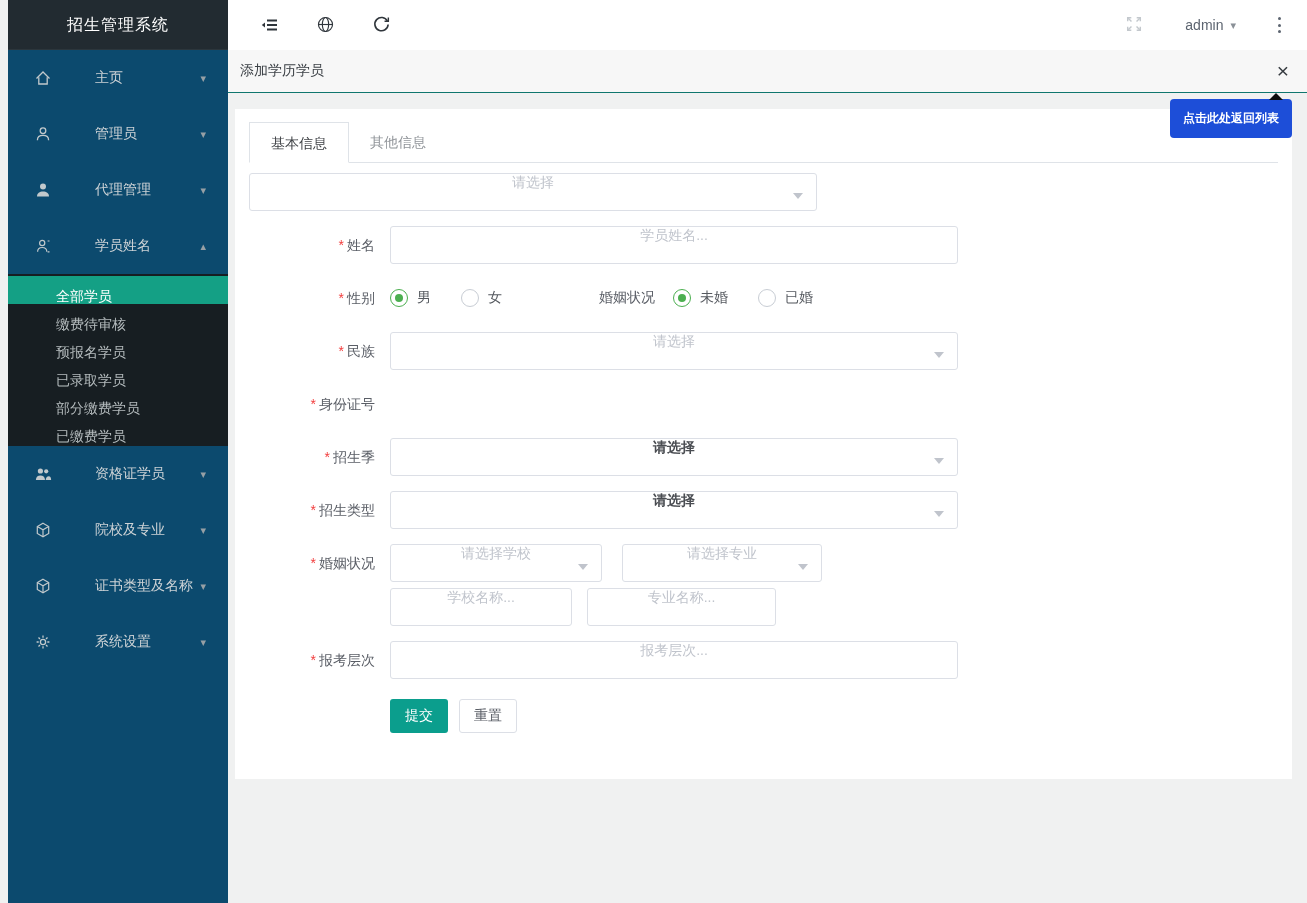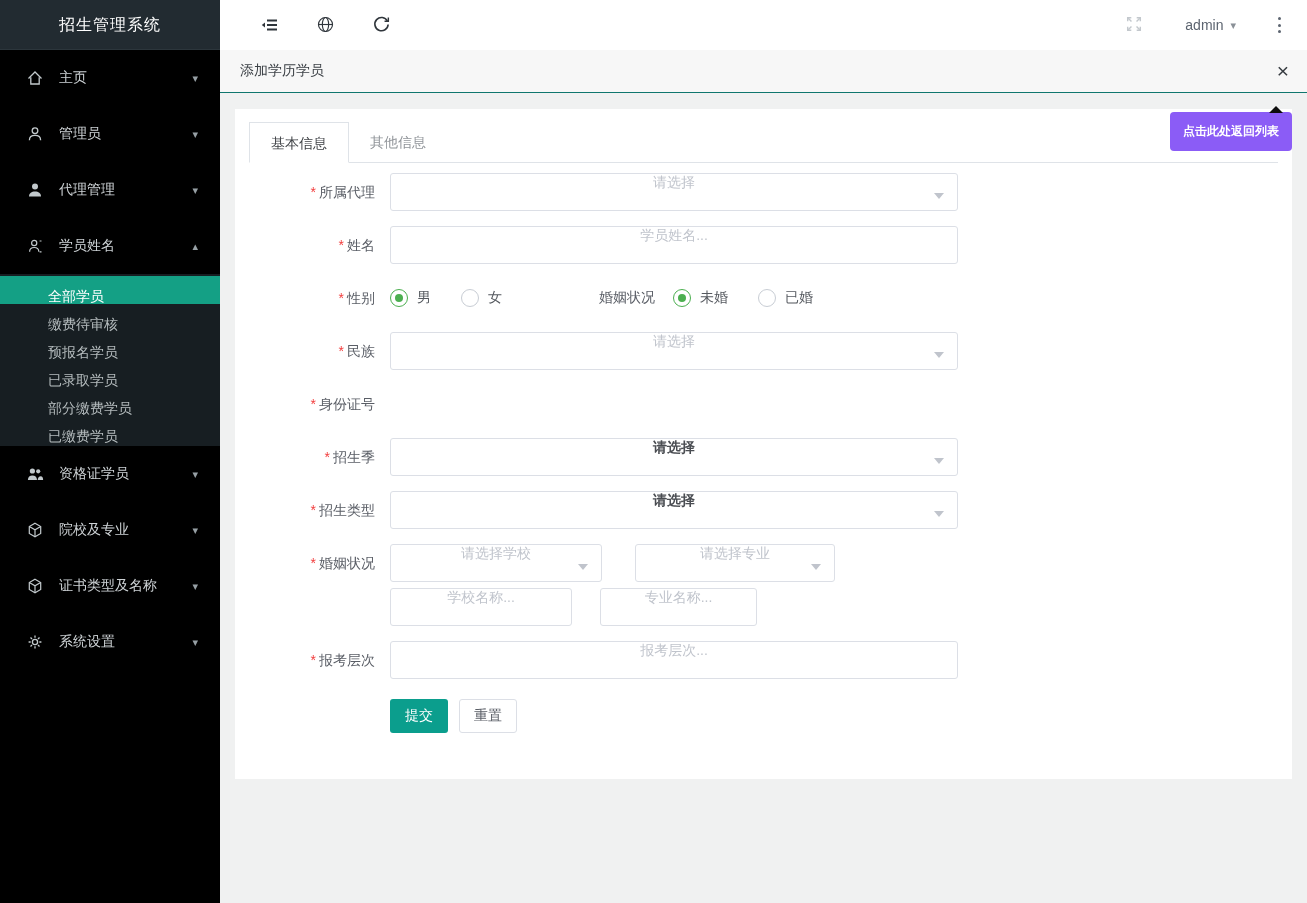--- a/index.html
+++ b/index.html
@@ -1,47 +1,47 @@
 <!DOCTYPE html>
 <html><head>
 <meta charset="utf-8">
 <title>招生管理系统</title>
 <style>
   * { margin:0; padding:0; box-sizing:border-box; }
   html,body { width:1307px; height:903px; overflow:hidden;
     font-family:"Liberation Sans","DejaVu Sans",sans-serif; font-size:14px; color:#333; background:#f0f1f1; }
 
   
-  .sidebar { position:absolute; left:0; top:0; width:220px; height:903px; background:#000000; z-index:10; }
+  .sidebar { position:absolute; left:8px; top:0; width:220px; height:903px; background:#0c4a6e; z-index:10; }
   .logo { height:50px; line-height:50px; text-align:center; color:#ffffff; font-size:16px;
           background:#222b31; border-bottom:1px solid #2c363c; letter-spacing:1px; }
   .nav-item { height:56px; display:flex; align-items:center; padding:0 22px 0 26px; color:#ced3d6; cursor:pointer; }
   .nav-item .nicon { width:20px; height:18px; margin-right:13px; color:#c2c9cc; flex:none; }
-  .nav-item .nlabel { font-size:14px; }
+  .nav-item .nlabel { font-size:14px;margin-left:28px; }
   .chev { margin-left:auto; font-size:11px; color:#97a0a5; }
   .submenu { background:#171e22; padding:2px 0; }
   .submenu-item { height:28px; line-height:40px; padding-left:48px; color:#b6bdbf; font-size:14px; cursor:pointer; }
   .submenu-item.active { background:#14a085; color:#ffffff; }
 
   
   .main { position:absolute; left:220px; top:0; width:1087px; height:903px; }
   .topbar { height:50px; background:#ffffff; display:flex; align-items:center; padding:0 20px 0 40px; }
   .tb-icon { width:20px; height:20px; margin-right:36px; color:#2f353b; cursor:pointer; }
   .tb-spacer { flex:1; }
   .fullscreen { width:20px; height:20px; color:#c3c8cd; margin-right:40px; cursor:pointer; }
   .admin-box { display:flex; align-items:center; color:#5c6470; cursor:pointer; margin-right:36px; }
   .admin-box .acaret { font-size:11px; margin-left:7px; color:#8a9097; }
   .kebab { display:flex; flex-direction:column; align-items:center; cursor:pointer; padding:2px 6px; }
   .kebab i { width:3px; height:3px; border-radius:50%; background:#5c6470; margin:1.7px 0; }
 
   .subheader { height:43px; background:#f7f7f7; border-bottom:1px solid #0f766e; display:flex; align-items:center;
                padding:0 18px 0 20px; position:relative; }
   .subheader-title { font-size:14px; color:#3c4146; }
   .close-x { margin-left:auto; font-size:21px; line-height:20px; color:#363b40; cursor:pointer; font-weight:400; }
-  .tooltip { position:absolute; top:62px; right:15px; background:#8b5cf6; color:#ffffff; font-size:12px; font-weight:700;
+  .tooltip { position:absolute; top:49px; right:15px; background:#1d4ed8; color:#ffffff; font-size:12px; font-weight:700;
              padding:11px 13px; border-radius:4px; z-index:20; white-space:nowrap; }
   .tooltip::before { content:""; position:absolute; top:-6px; right:9px;
              border-left:7px solid transparent; border-right:7px solid transparent; border-bottom:7px solid #0d0d0d; }
 
   .content { padding:16px 15px; background:#f0f1f1; height:810px; }
   .panel { background:#ffffff; height:670px; padding:13px 14px; }
 
   
   .tabs { display:flex; border-bottom:1px solid #dfe3e8; height:41px; }
   .tab { padding:0 21px; line-height:40px; font-size:14px; cursor:pointer; }
@@ -66,23 +66,23 @@
 
   .radiorow { align-items:center; height:38px; margin-bottom:15px; }
   .radio { display:flex; align-items:center; margin-right:30px; cursor:pointer; color:#55595f; }
   .rcirc { width:18px; height:18px; border-radius:50%; border:1px solid #c8cdd4; background:#fff;
            margin-right:9px; position:relative; flex:none; }
   .radio.checked .rcirc { border-color:#4caf50; }
   .radio.checked .rcirc::after { content:""; position:absolute; left:4px; top:4px; width:8px; height:8px;
            border-radius:50%; background:#4caf50; }
   .inline-label { color:#5a5e66; margin:0 18px 0 67px; }
 
-  .duo { display:flex;gap:13px; }
+  .duo { display:flex; }
   .w212 { width:212px; } .w200 { width:200px; margin-left:20px; }
-  .w182 { width:182px; } .w180 { width:157px; margin-left:15px; }
+  .w182 { width:182px; } .w180 { width:189px; margin-left:15px; }
   .sub-gap { margin-top:6px; }
 
   .btnrow { margin-top:20px; }
   .btn-submit { display:inline-block; background:#0b9e8d; color:#ffffff; border:none; border-radius:3px;
                 padding:8px 15px; font-size:14px; font-family:inherit; cursor:pointer; }
   .btn-reset { display:inline-block; background:#ffffff; color:#5a5e66; border:1px solid #dcdfe6; border-radius:3px;
                padding:7px 14px; font-size:14px; font-family:inherit; cursor:pointer; margin-left:11px; }
 
   svg { display:block; }
 </style>
@@ -243,23 +243,20 @@
     <div class="panel">
 
       <div class="tabs">
         <div class="tab active">基本信息</div>
         <div class="tab inactive">其他信息</div>
       </div>
 
       <div class="form">
 
         <div class="frow">
-          <div class="flabel">
-            <span class="req">*</span><span>所属代理</span>
-          </div>
           <div class="fcontrol">
             <div class="ctl sel">
               <span class="ph">请选择</span>
               <span class="caret"></span>
             </div>
           </div>
         </div>
 
         <div class="frow">
           <div class="flabel">

